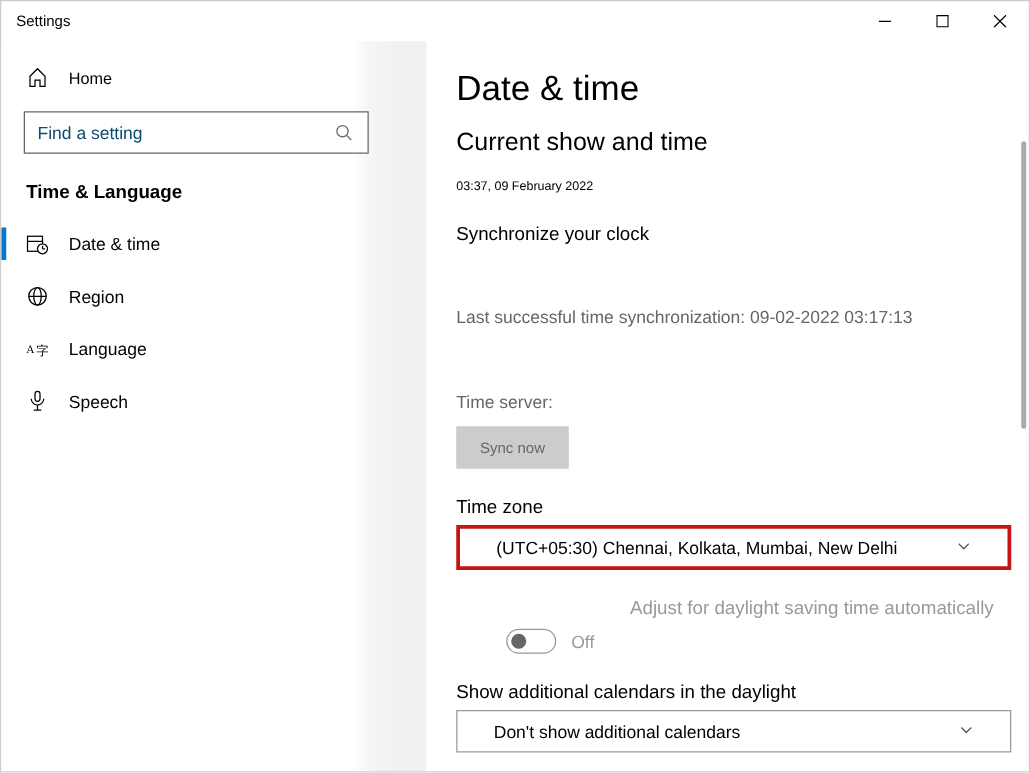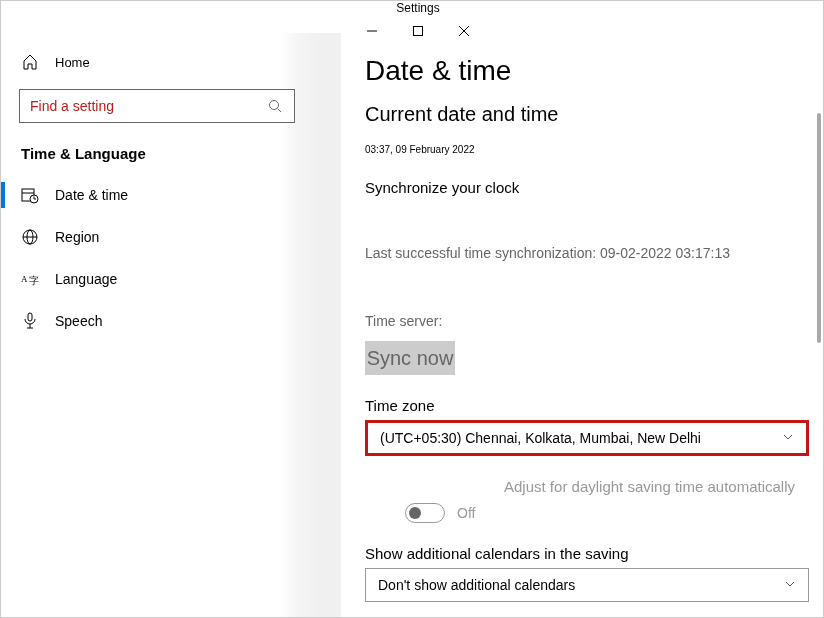--- a/index.html
+++ b/index.html
@@ -12,21 +12,20 @@
     width: 824px;
     height: 618px;
     overflow: hidden;
     border: 1px solid #ccc;
   }
   .titlebar {
     display: flex;
     align-items: center;
     height: 32px;
     padding-left: 12px;
-    flex-direction: column;
   }
   .titlebar-title {
     font-size: 12px;
     flex: 1;
   }
   .win-controls { display: flex; }
   .win-btn {
     width: 46px;
     height: 32px;
     display: flex;
@@ -51,21 +50,21 @@
     gap: 16px;
   }
   .search-box {
     margin: 8px 18px 14px 18px;
     width: 276px;
     height: 34px;
     border: 1px solid #666;
     display: flex;
     align-items: center;
     padding: 0 10px;
-    color: #b91c1c;
+    color: #0c4a6e;
     justify-content: space-between;
     font-size: 14px;
     background: #fff;
   }
   .section-title {
     font-weight: 700;
     font-size: 15px;
     padding: 8px 20px 12px 20px;
   }
   .nav-item {
@@ -119,29 +118,29 @@
   .sync-btn {
     margin-top: 10px;
     margin-bottom: 22px;
     width: 90px;
     height: 34px;
     background: #ccc;
     color: #666;
     display: flex;
     align-items: center;
     justify-content: center;
-    font-size: 20px;
+    font-size: 12px;
   }
   .combo {
     display: flex;
     align-items: center;
     justify-content: space-between;
     border: 1px solid #999;
     height: 34px;
-    padding: 0 12px;
+    padding: 0 29px;
     font-size: 14px;
     width: 444px;
     margin-top: 6px;
   }
   .combo.highlight {
     border: 3px solid #c41414;
     height: 36px;
   }
   .block { margin-bottom: 22px; }
   .toggle-row { display:flex; align-items:center; gap: 12px; margin-top:8px;padding-left:40px; }
@@ -246,21 +245,21 @@
             <line x1="7" y1="12" x2="7" y2="16" stroke="#000"></line>
             <line x1="4" y1="16" x2="10" y2="16" stroke="#000"></line>
           </svg>
       </span>
       <span>Speech</span>
     </div>
   </div>
 
   <div class="content">
     <h1>Date &amp; time</h1>
-    <h2>Current date and time</h2>
+    <h2>Current show and time</h2>
     <div class="datetime-value">03:37, 09 February 2022</div>
 
     <div class="sub-label">Synchronize your clock</div>
     <div class="muted">Last successful time synchronization: 09-02-2022 03:17:13</div>
     <div class="muted">Time server:</div>
     <div class="sync-btn">Sync now</div>
 
     <div class="block">
       <div class="sub-label">Time zone</div>
       <div class="combo highlight">
@@ -275,21 +274,21 @@
 
     <div class="block">
       <div class="sub-label disabled-text">Adjust for daylight saving time automatically</div>
       <div class="toggle-row">
         <div class="toggle"></div>
         <span class="disabled-text">Off</span>
       </div>
     </div>
 
     <div class="block">
-      <div class="sub-label">Show additional calendars in the saving</div>
+      <div class="sub-label">Show additional calendars in the daylight</div>
       <div class="combo">
         <span>Don't show additional calendars</span>
         <span>
           <svg width="12" height="12" viewBox="0 0 12 12">
               <path d="M2 4 L6 8 L10 4" fill="none" stroke="#555" stroke-width="1"></path>
             </svg>
         </span>
       </div>
     </div>
 

